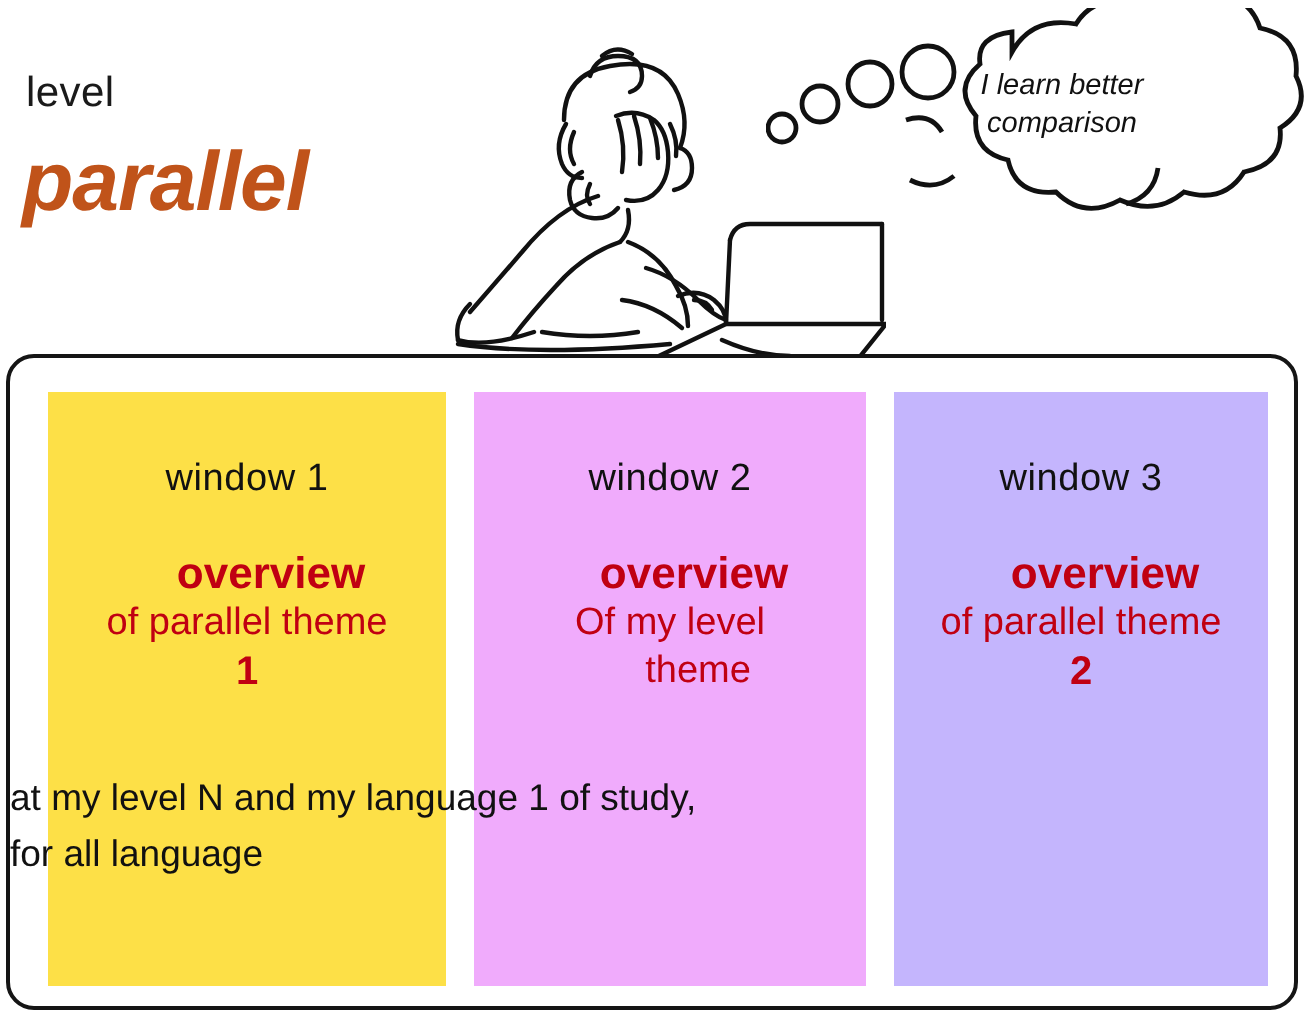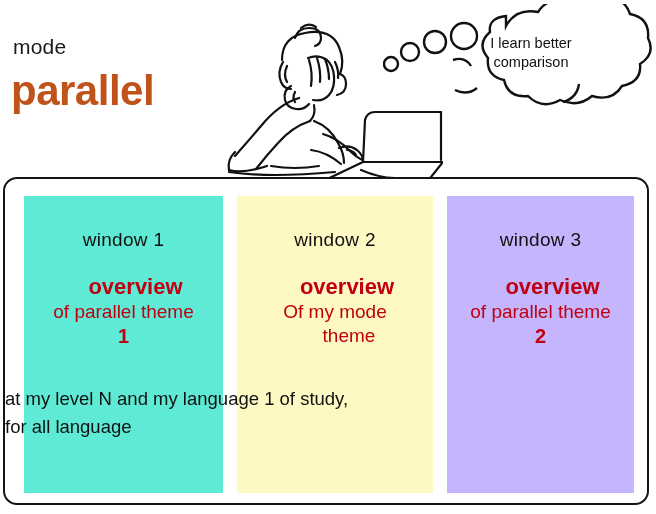--- a/index.html
+++ b/index.html
@@ -37,36 +37,38 @@
   #mode-value {
     position: absolute;
     left: 11px;
     top: 66px;
     font-size: 42px;
     line-height: 50px;
     font-weight: bold;
     color: #c0531a;
     letter-spacing: -0.5px;
     white-space: nowrap;
+    font-style: italic;
   }
 
   
   #illustration {
     position: absolute;
     left: 213px;
     top: 0px;
     width: 230px;
     height: 178px;
   }
   #thought-bubble-wrap {
     position: absolute;
     left: 383px;
     top: 4px;
     width: 273px;
     height: 145px;
+    font-style: italic;
   }
   .bubble-text {
     position: absolute;
     left: 78px;
     top: 30px;
     width: 140px;
     text-align: center;
     font-size: 14.5px;
     line-height: 19px;
     color: #111111;
@@ -91,22 +93,22 @@
     top: 0;
     width: 646px;
     height: 328px;
   }
   .column {
     position: absolute;
     top: 17px;
     height: 297px;
     box-sizing: border-box;
   }
-  .col-1 { left: 19px;  width: 199px; background: #5eead4; }
-  .col-2 { left: 232px; width: 196px; background: #fef9c3; }
+  .col-1 { left: 19px;  width: 199px; background: #fde047; }
+  .col-2 { left: 232px; width: 196px; background: #f0abfc; }
   .col-3 { left: 442px; width: 187px; background: #c4b5fd; }
 
   .col-inner {
     position: absolute;
     left: 0;
     top: 0;
     width: 100%;
     text-align: center;
   }
   .window-title {
@@ -147,21 +149,21 @@
     line-height: 28px;
     color: #111111;
     pointer-events: none;
   }
   #caption span { display: block; white-space: nowrap; }
 </style>
 </head>
 <body>
 
 <div id="header">
-  <div id="mode-label">mode</div>
+  <div id="mode-label">level</div>
   <div id="mode-value">parallel</div>
 
   <div id="illustration">
     <svg width="230" height="178" viewBox="0 0 230 178" fill="none" stroke="#111111" stroke-width="2.2" stroke-linecap="round" stroke-linejoin="round">
 
       <path d="M82 38 q3 -10 14 -10 q12 0 12 10 q0 6 -6 8"></path>
       <path d="M88 28 q7 -6 15 -1"></path>
 
       <path d="M69 60 q0 -23 23 -27 q26 -5 34 14 q6 14 1 27"></path>
       <path d="M127 74 q6 2 6 10 q0 9 -9 11"></path>
@@ -250,21 +252,21 @@
           <span class="num">1</span>
         </div>
       </div>
     </div>
 
     <div class="column col-2">
       <div class="col-inner">
         <div class="window-title">window 2</div>
         <div class="overview">overview</div>
         <div class="overview-sub">
-          <span>Of my mode</span>
+          <span>Of my level</span>
           <span class="num" style="font-weight:normal;font-size:19px;line-height:24px;padding-left:28px;">theme</span>
         </div>
       </div>
     </div>
 
     <div class="column col-3">
       <div class="col-inner">
         <div class="window-title">window 3</div>
         <div class="overview">overview</div>
         <div class="overview-sub">

